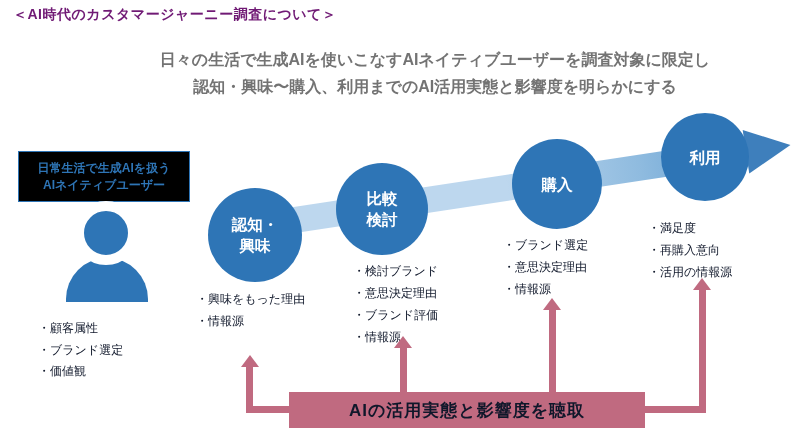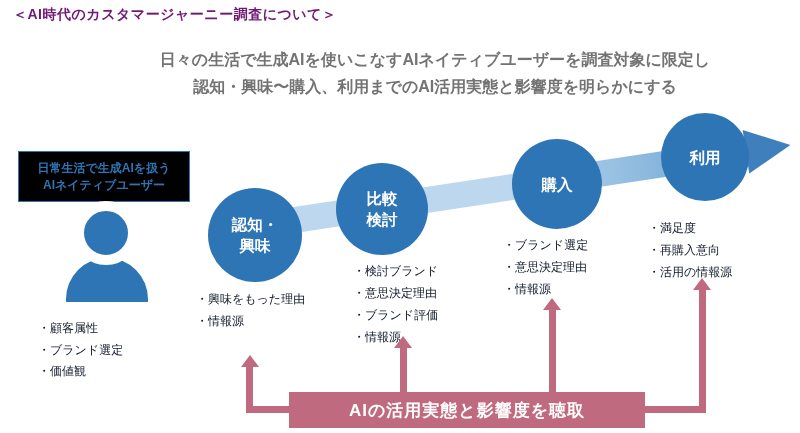--- a/index.html
+++ b/index.html
@@ -37,21 +37,21 @@
   .bullets{list-style:none;margin:0;padding:0;font-size:12px;color:#0f172a;z-index:3;}
   .bullets li{line-height:22px;white-space:nowrap;}
   .bullets li::before{content:"・";}
   .l0{left:38px;top:318px;line-height:21px;}
   .l0 li{line-height:21.5px;}
   .l1{left:196px;top:288px;}
   .l2{left:353px;top:260px;}
   .l3{left:503px;top:234px;}
   .l4{left:648px;top:217px;}
   
-  .banner{left:289px;top:392px;width:356px;height:36px;background:#c06a80;color:#ffffff;font-size:17px;font-weight:bold;
+  .banner{left:289px;top:392px;width:356px;height:36px;background:#c06a80;color:#0f172a;font-size:17px;font-weight:bold;
     display:flex;justify-content:center;align-items:center;z-index:4;letter-spacing:1px;}
   .pseg{background:#c06a80;z-index:4;}
   .seg-l-h{left:246px;top:406px;width:43px;height:7px;}
   .seg-l-v{left:246px;top:367px;width:7px;height:46px;}
   .seg-m1-v{left:400px;top:348px;width:7px;height:44px;}
   .seg-m2-v{left:549px;top:310px;width:7px;height:82px;}
   .seg-r-h{left:645px;top:406px;width:61px;height:7px;}
   .seg-r-v{left:699px;top:290px;width:7px;height:123px;}
   .phead{width:0;height:0;border-left:9px solid transparent;border-right:9px solid transparent;border-bottom:12px solid #c06a80;z-index:4;}
   .head-l{left:241px;top:355px;}

